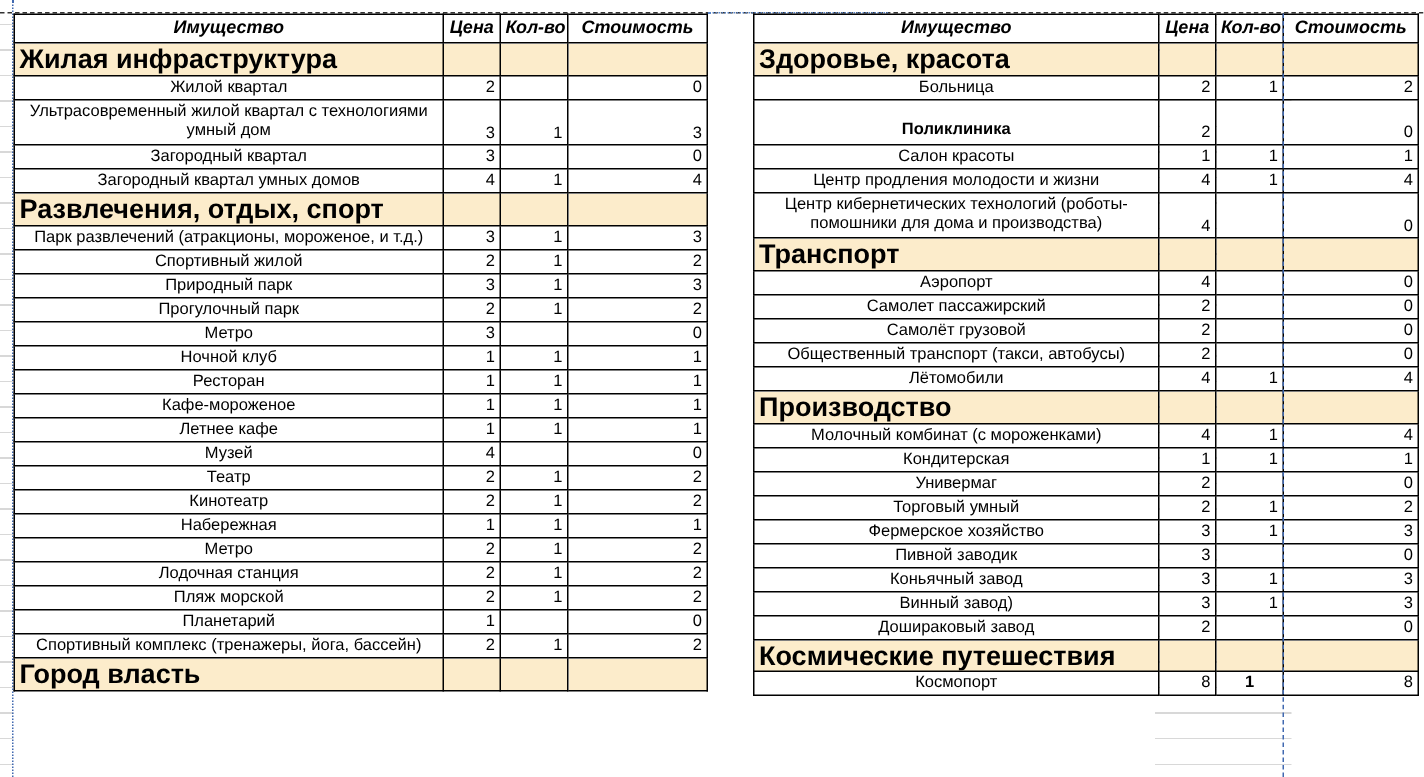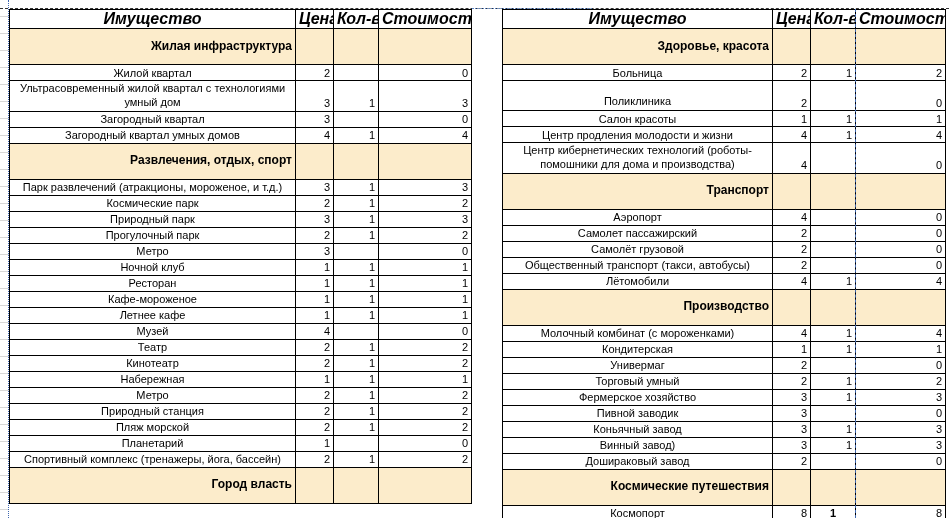--- a/index.html
+++ b/index.html
@@ -84,46 +84,46 @@
     height: 16px;
     box-sizing: border-box;
     background: #ffffff;
   }
 
   
   tr.colhead td {
     text-align: center;
     font-style: italic;
     font-weight: bold;
-    font-size: 16px;
+    font-size: 12px;
     background: #ffffff;
     height: 19px;
   }
 
   
   tr.section td {
     background: #fceccb;
     font-weight: bold;
-    font-size: 12px;
-    text-align: right;
-    height: 36px;
+    font-size: 18px;
+    text-align: left;
+    height: 18px;
   }
   tr.section td.section-title { border-right-color: #000000; }
   tr.section td.blank-cell { background: #fceccb; }
 
   td.c-name  { text-align: center; }
   td.c-price { text-align: right; }
   td.c-qty   { text-align: right; background: #00ffff; }
   td.c-cost  { text-align: right; }
 
   td.c-qty.qty-bold { text-align: center; font-weight: bold; }
 
   tr.tall td { height: 30px; vertical-align: bottom; padding-bottom: 1px; margin-left: 32px; }
   tr.tall td.c-name { white-space: normal; line-height: 1.25; vertical-align: top; padding-top: 1px; }
-  tr.tall td.c-name.bottom-al { vertical-align: bottom; padding-bottom: 2px; }
+  tr.tall td.c-name.bottom-al { vertical-align: bottom; padding-bottom: 2px; font-weight: bold; }
 
   
   #table-left col.w-name  { width: 286px; }
   #table-left col.w-price { width: 38px; }
   #table-left col.w-qty   { width: 45px; }
   #table-left col.w-cost  { width: 93px; }
 
   
   #table-right col.w-name { width: 270px; }
   #table-right col.w-price { width: 38px; }
@@ -193,21 +193,21 @@
             <td class="blank-cell"></td>
             <td class="blank-cell"></td>
           </tr>
           <tr>
             <td class="c-name">Парк развлечений (атракционы, мороженое, и т.д.)</td>
             <td class="c-price">3</td>
             <td class="c-qty">1</td>
             <td class="c-cost">3</td>
           </tr>
           <tr>
-            <td class="c-name">Космические парк</td>
+            <td class="c-name">Спортивный жилой</td>
             <td class="c-price">2</td>
             <td class="c-qty">1</td>
             <td class="c-cost">2</td>
           </tr>
           <tr>
             <td class="c-name">Природный парк</td>
             <td class="c-price">3</td>
             <td class="c-qty">1</td>
             <td class="c-cost">3</td>
           </tr>
@@ -271,21 +271,21 @@
             <td class="c-qty">1</td>
             <td class="c-cost">1</td>
           </tr>
           <tr>
             <td class="c-name">Метро</td>
             <td class="c-price">2</td>
             <td class="c-qty">1</td>
             <td class="c-cost">2</td>
           </tr>
           <tr>
-            <td class="c-name">Природный станция</td>
+            <td class="c-name">Лодочная станция</td>
             <td class="c-price">2</td>
             <td class="c-qty">1</td>
             <td class="c-cost">2</td>
           </tr>
           <tr>
             <td class="c-name">Пляж морской</td>
             <td class="c-price">2</td>
             <td class="c-qty">1</td>
             <td class="c-cost">2</td>
           </tr>

